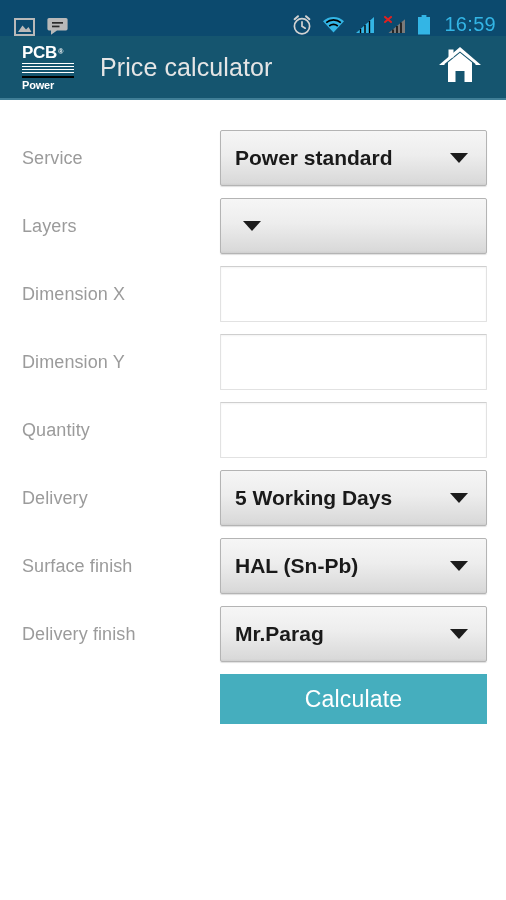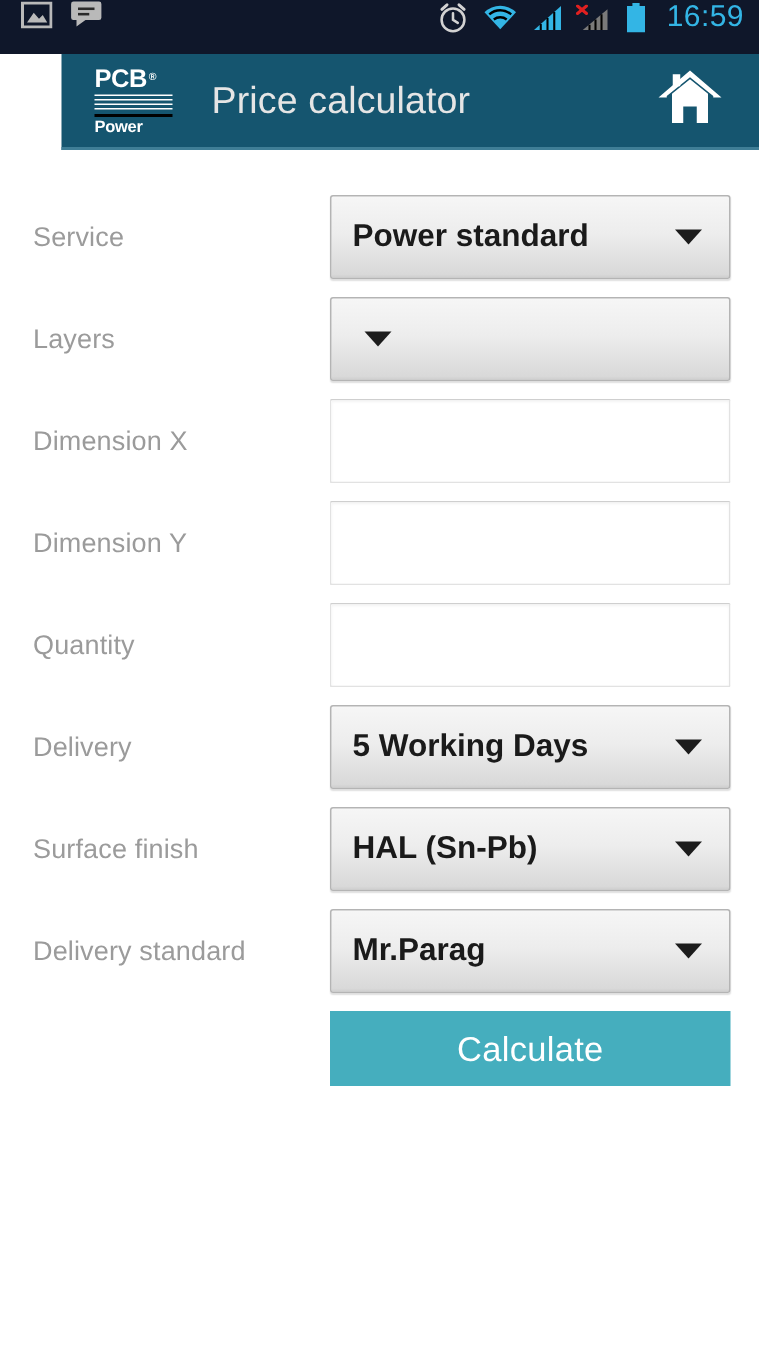--- a/index.html
+++ b/index.html
@@ -11,23 +11,23 @@
     width: 506px;
     height: 900px;
     font-family: "Liberation Sans", sans-serif;
     overflow: hidden;
     position: relative;
   }
 
   
   .status-bar {
     height: 36px;
-    background: #0f172a;
-    display: flex;
-    align-items: flex-start;
+    background: #0c4a6e;
+    display: flex;
+    align-items: flex-end;
     padding: 0 10px 0 14px;
     box-sizing: border-box;
   }
   .status-left {
     display: flex;
     align-items: center;
     gap: 12px;
   }
   .status-right {
     margin-left: auto;
@@ -47,21 +47,20 @@
   
   .app-header {
     height: 64px;
     background: #15556f;
     display: flex;
     align-items: center;
     padding: 0 20px 0 22px;
     box-sizing: border-box;
     border-bottom: 2px solid #3f7e96;
     position: relative;
-    margin-left: 41px;
   }
   .logo {
     width: 56px;
     height: 44px;
     display: flex;
     flex-direction: column;
     justify-content: center;
     align-items: flex-start;
     position: relative;
     flex: none;
@@ -362,21 +361,21 @@
     <div class="row-label">Surface finish</div>
     <div class="control-wrap">
       <div class="dropdown">
         <span class="dropdown-value">HAL (Sn-Pb)</span>
         <span class="caret"></span>
       </div>
     </div>
   </div>
 
   <div class="row">
-    <div class="row-label">Delivery standard</div>
+    <div class="row-label">Delivery finish</div>
     <div class="control-wrap">
       <div class="dropdown">
         <span class="dropdown-value">Mr.Parag</span>
         <span class="caret"></span>
       </div>
     </div>
   </div>
 
   <div class="calc-row">
     <div class="calc-spacer"></div>

